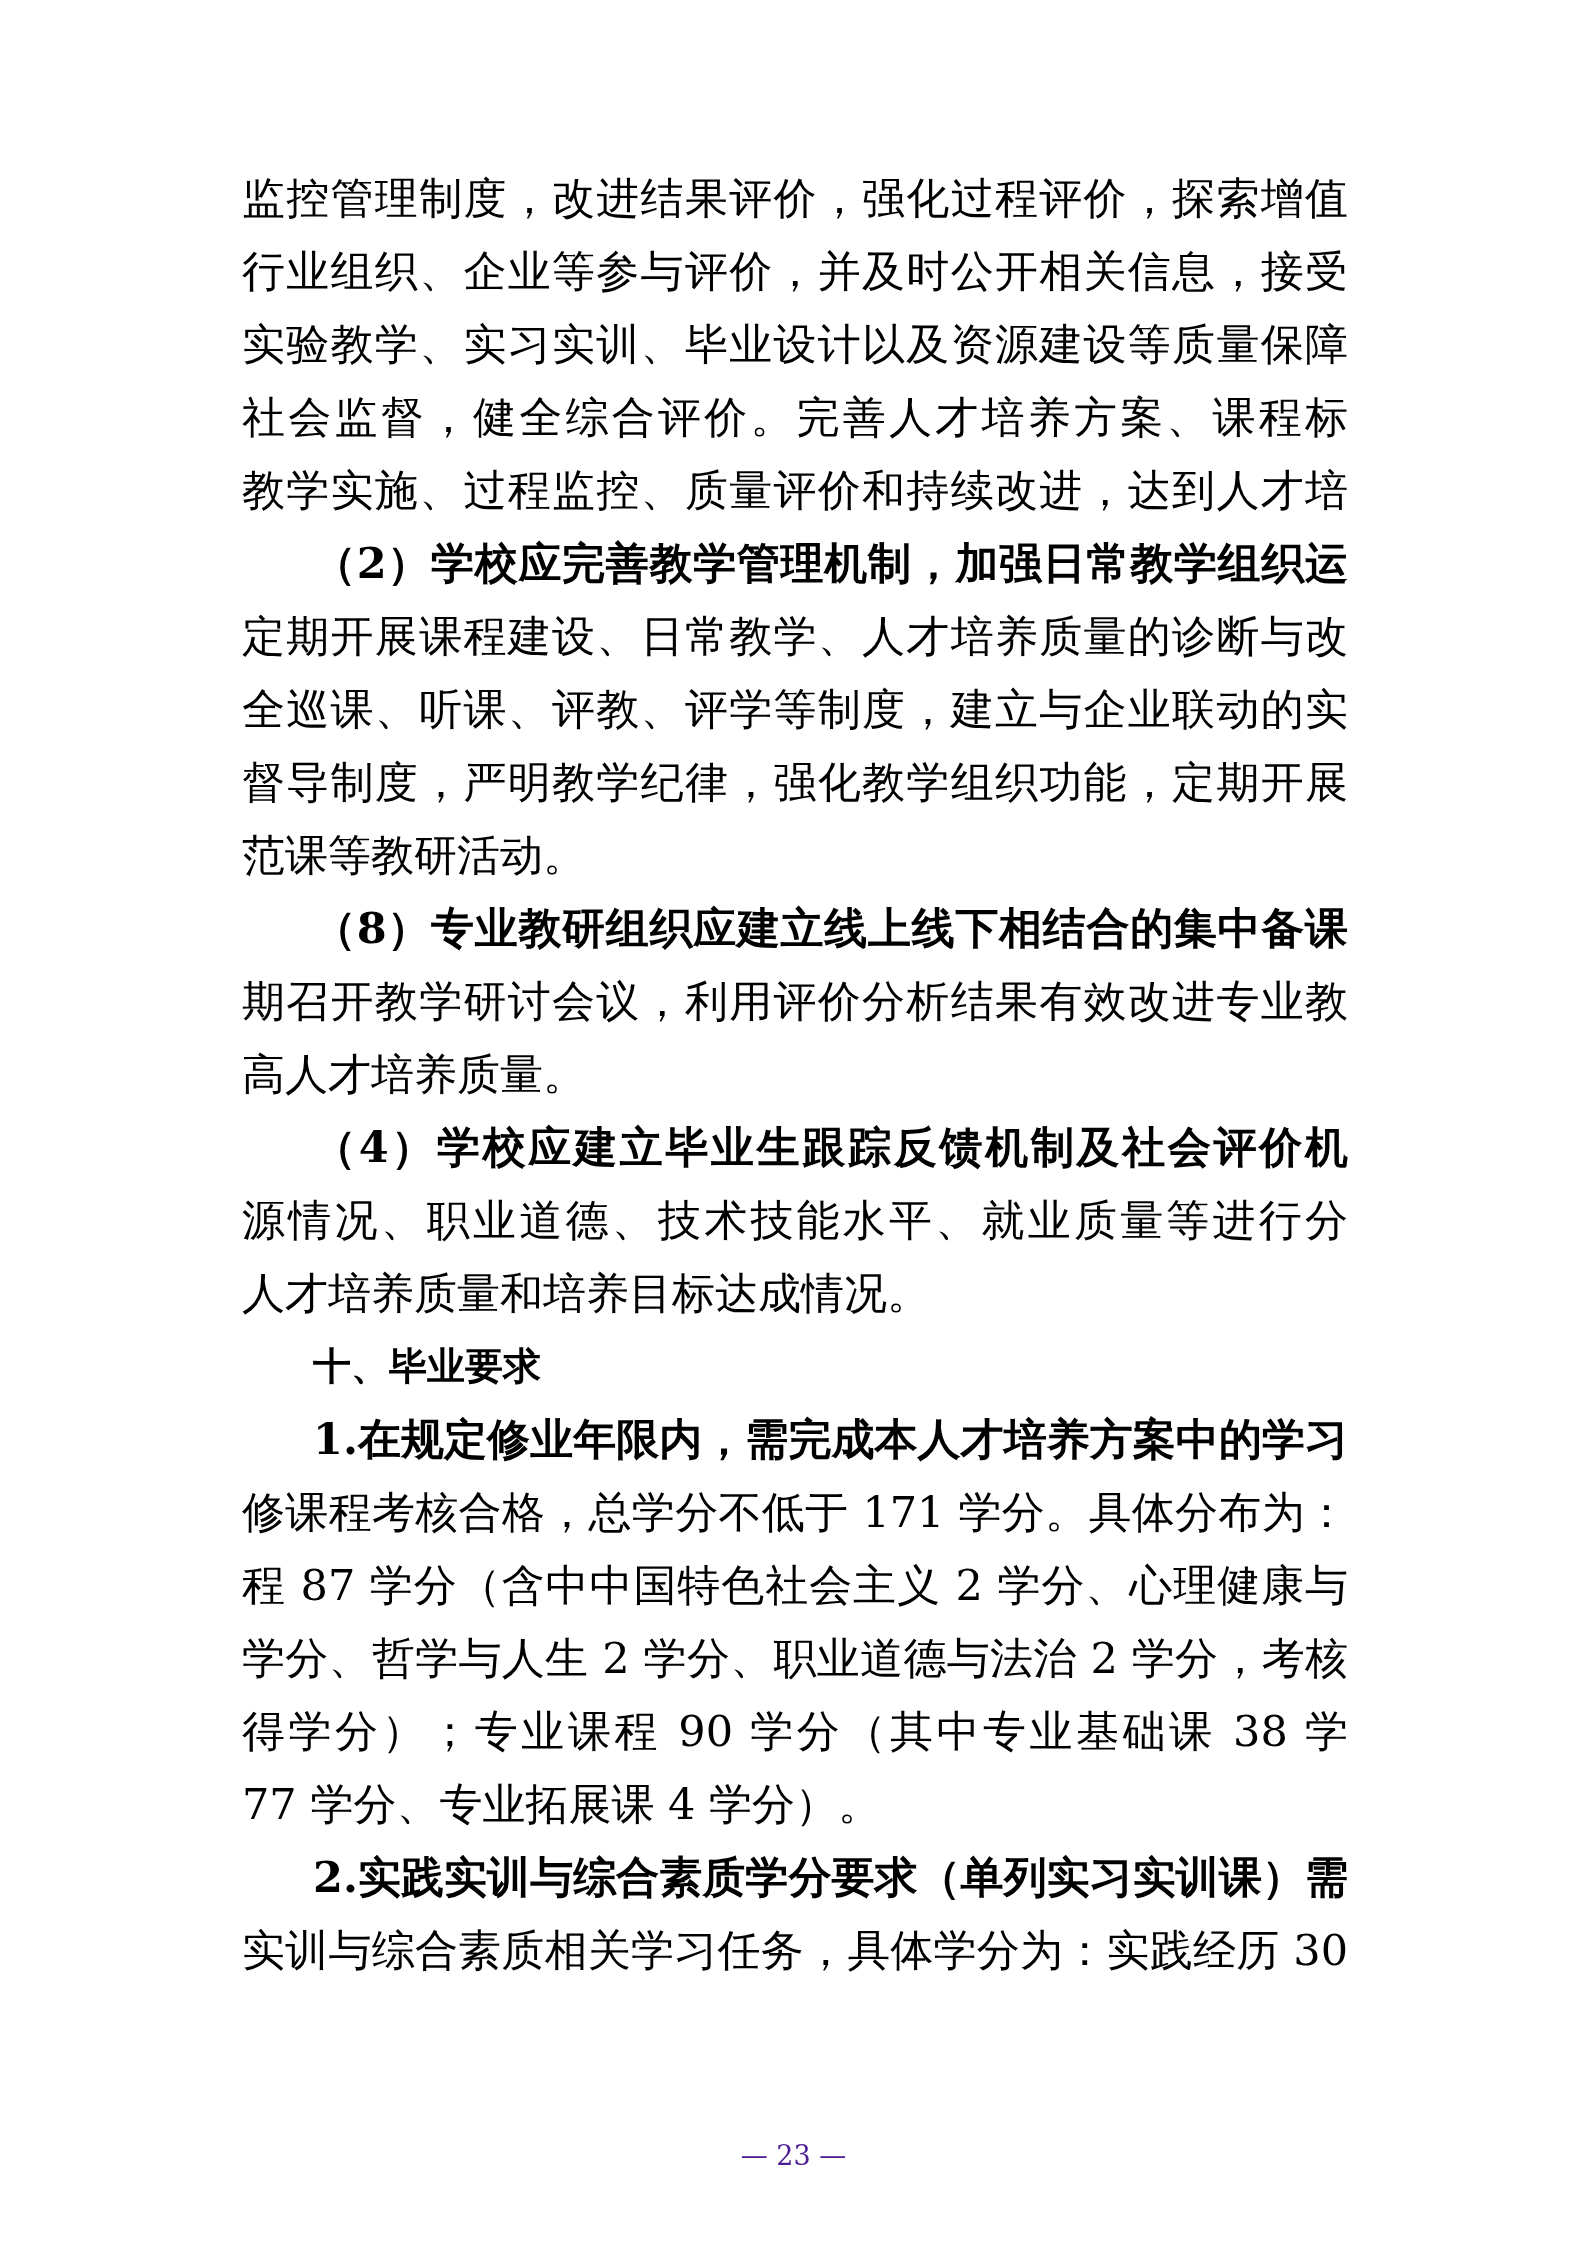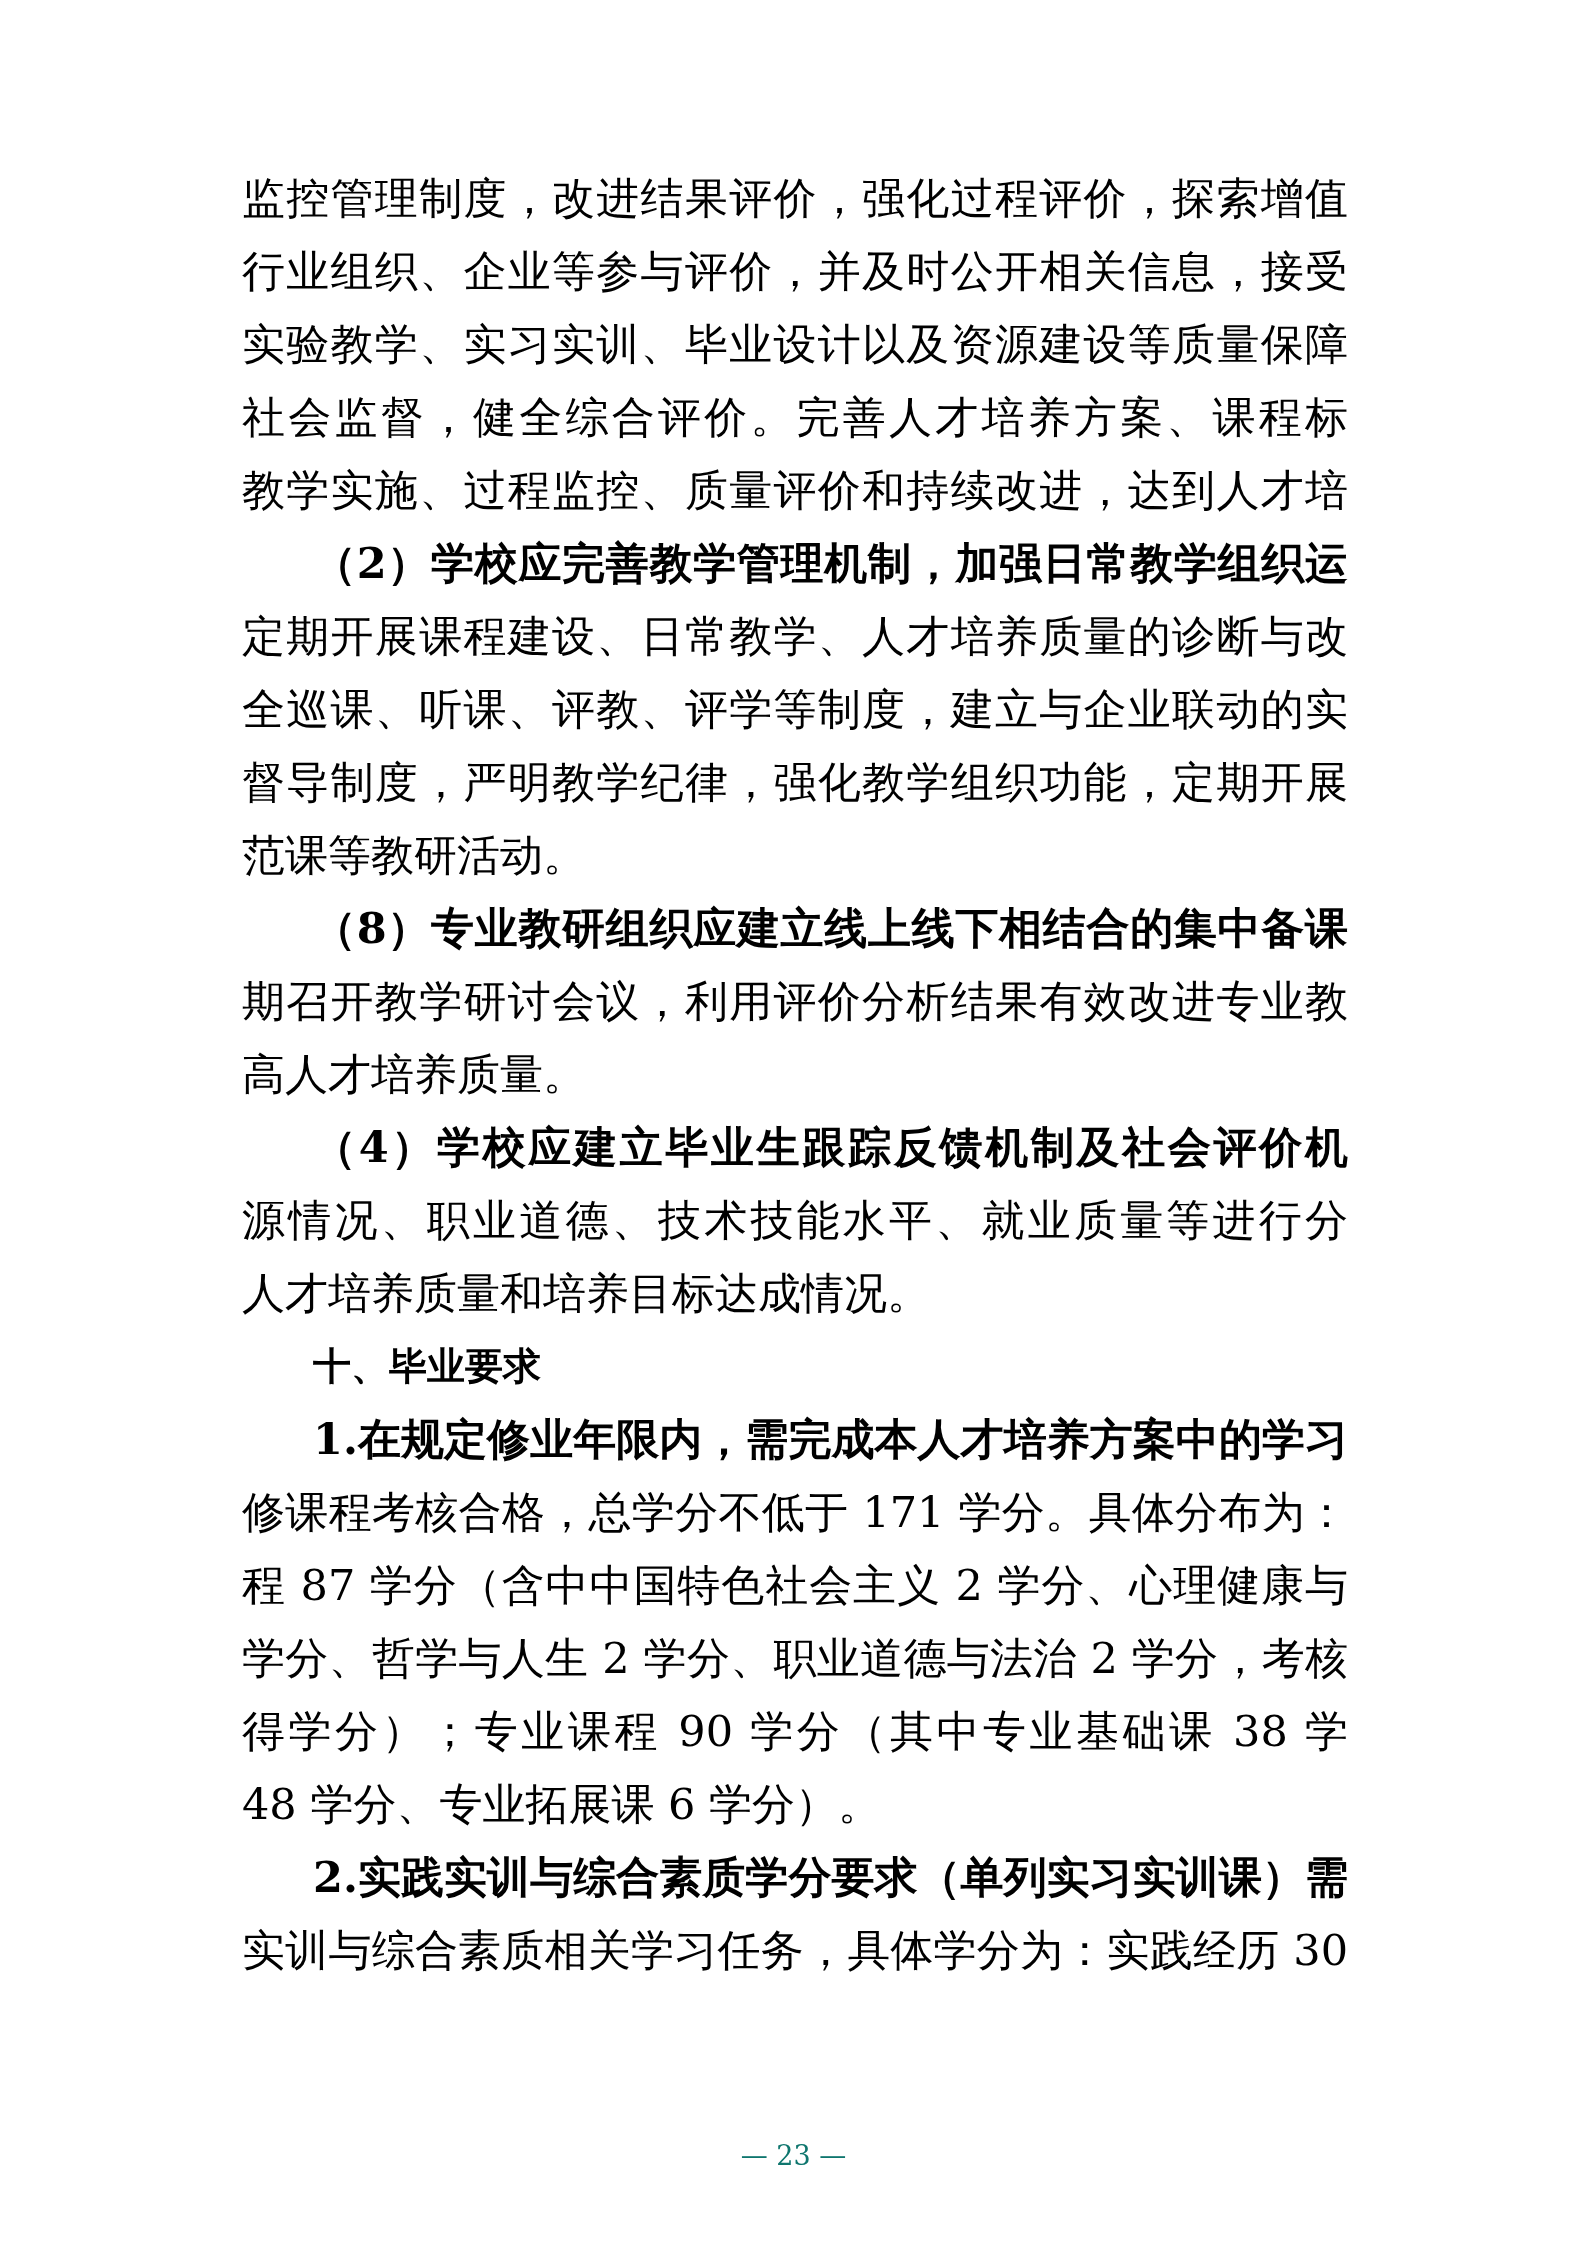--- a/index.html
+++ b/index.html
@@ -53,21 +53,21 @@
   .page-footer {
     position: absolute;
     left: 0;
     right: 0;
     top: 2136px;
     height: 40px;
     text-align: center;
     font-size: 27px;
     line-height: 40px;
     font-family: "DejaVu Serif", "Liberation Serif", serif;
-    color: #0f766e;
+    color: #4c1d95;
   }
 </style>
 </head>
 <body>
 
 <main class="page">
   <section class="text-block">
       <div class="line fill">监控管理制度，改进结果评价，强化过程评价，探索增值评价，吸纳</div>
       <div class="line fill">行业组织、企业等参与评价，并及时公开相关信息，接受教育督导和</div>
       <div class="line fill">实验教学、实习实训、毕业设计以及资源建设等质量保障建设，通过</div>
@@ -83,20 +83,20 @@
       <div class="line end">高人才培养质量。</div>
       <div class="line fill-indent">（4）学校应建立毕业生跟踪反馈机制及社会评价机制，并对生</div>
       <div class="line fill">源情况、职业道德、技术技能水平、就业质量等进行分析，定期评价</div>
       <div class="line end">人才培养质量和培养目标达成情况。</div>
       <div class="line heading">十、毕业要求</div>
       <div class="line fill-indent">1.在规定修业年限内，需完成本人才培养方案中的学习任务，必</div>
       <div class="line fill">修课程考核合格，总学分不低于 171 学分。具体分布为：公共基础课</div>
       <div class="line fill">程 87 学分（含中中国特色社会主义 2 学分、心理健康与职业生涯 2</div>
       <div class="line fill">学分、哲学与人生 2 学分、职业道德与法治 2 学分，考核合格方可获</div>
       <div class="line fill">得学分）；专业课程 90 学分（其中专业基础课 38 学分、专业核心课</div>
-      <div class="line end">48 学分、专业拓展课 6 学分）。</div>
+      <div class="line end">77 学分、专业拓展课 4 学分）。</div>
       <div class="line fill-indent">2.实践实训与综合素质学分要求（单列实习实训课）需完成实践</div>
       <div class="line fill">实训与综合素质相关学习任务，具体学分为：实践经历 30 学分：包</div>
     </section>
   <footer class="page-footer">
     <span>— 23 —</span>
   </footer>
 </main>
 
 </body></html>

